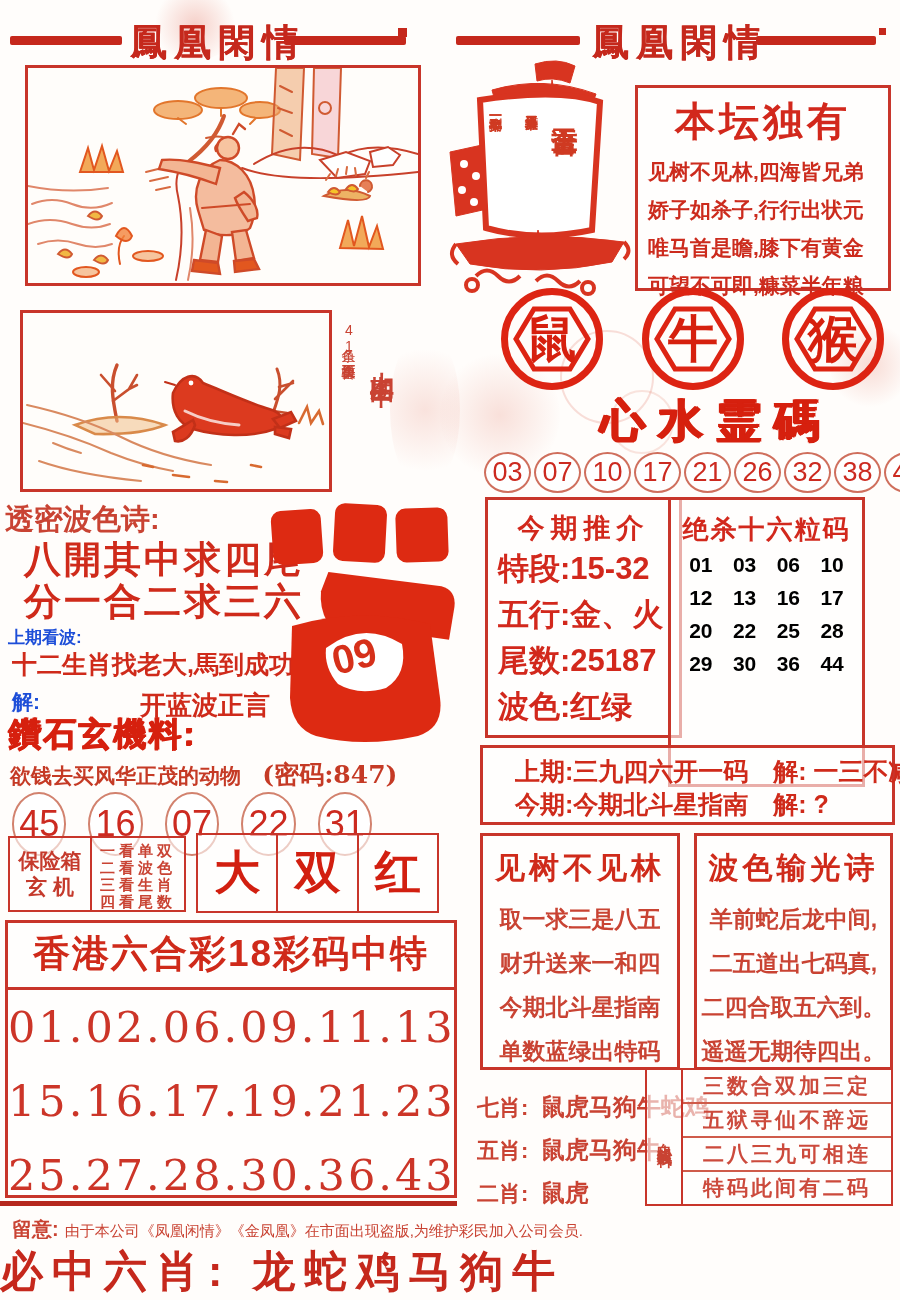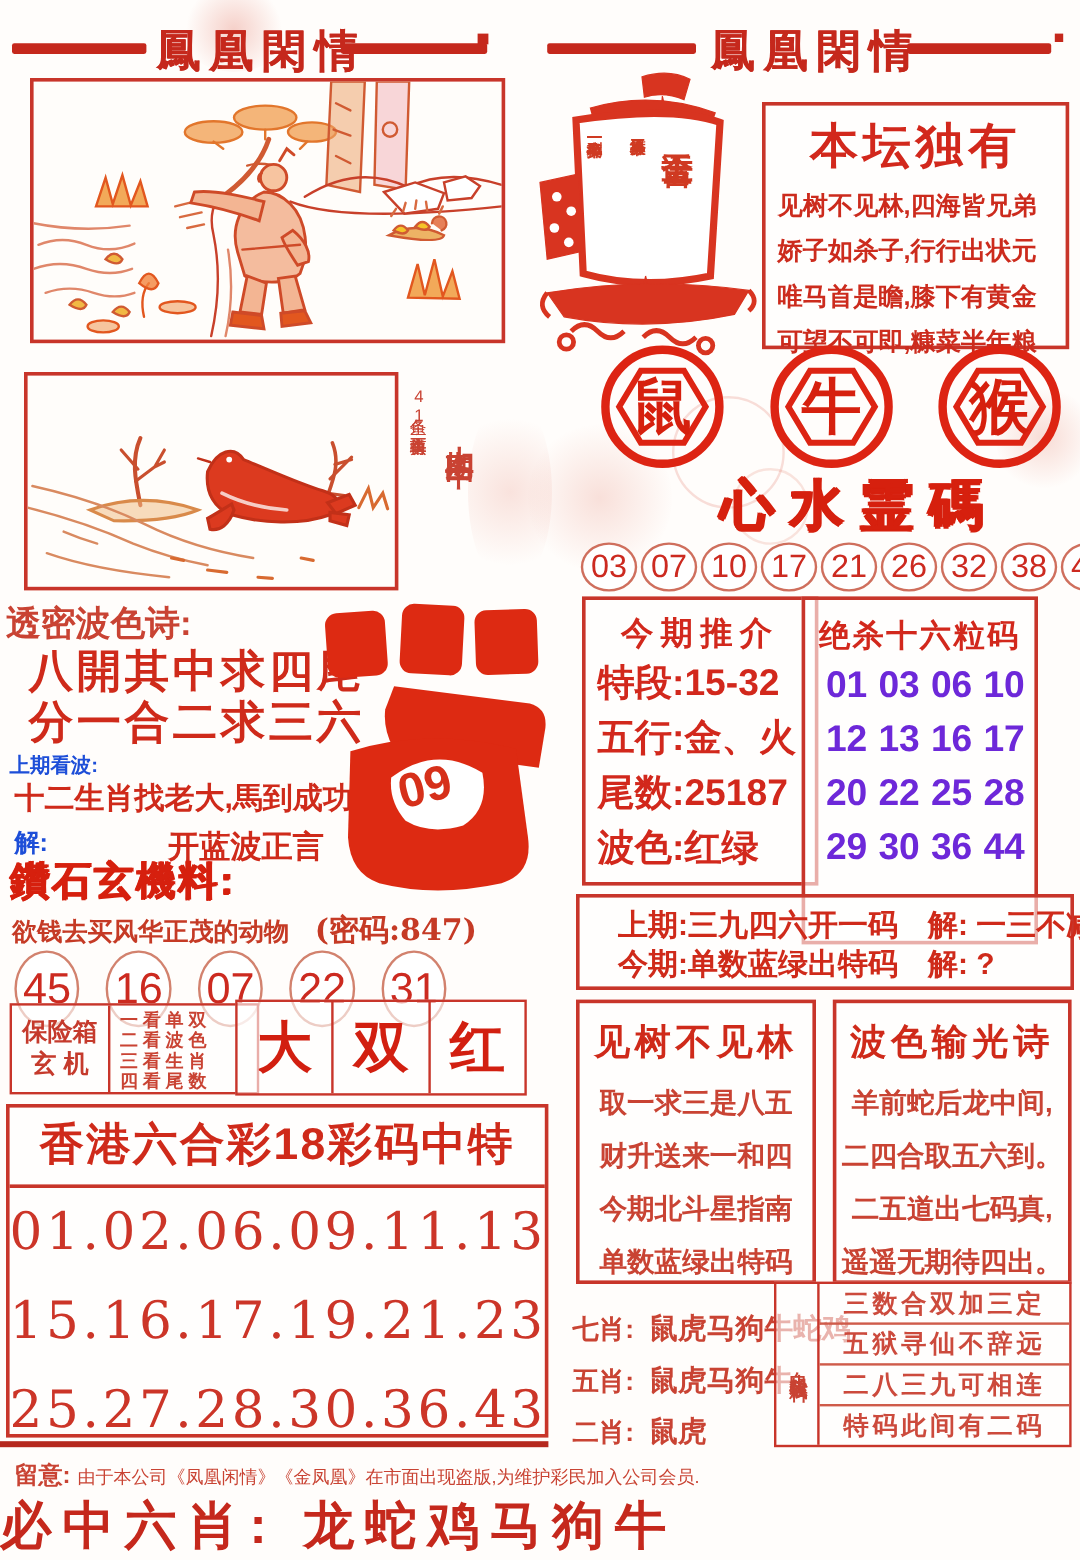--- a/index.html
+++ b/index.html
@@ -41,21 +41,21 @@
   .t-med{font-size:25px;font-weight:700;color:#cf2a1a;}
   .t-diamond{font-size:33px;font-weight:900;letter-spacing:2px;color:#d6200e;
              text-shadow:1.2px 0 #d6200e,0 1px #d6200e;}
   .t-clue{font-family:"DejaVu Serif",serif;font-size:21px;font-weight:600;color:#c53a25;}
   .t-clue .code{font-size:25px;}
   
   .rec-title{font-size:27px;font-weight:700;letter-spacing:6px;text-align:center;margin-top:10px;color:#d2281c;}
   .rec-row{font-size:31px;font-weight:800;color:#d2281c;padding-left:10px;line-height:46px;white-space:nowrap;}
   .kill-title{font-size:26px;font-weight:700;letter-spacing:2px;text-align:center;margin-top:12px;color:#d2281c;}
   .kill-grid{display:grid;grid-template-columns:repeat(4,1fr);padding:6px 8px 0 8px;row-gap:9px;}
-  .kill-grid span{font-size:31px;font-weight:800;color:#6d28d9;text-align:right;}
+  .kill-grid span{font-size:21px;font-weight:800;color:#000000;text-align:center;}
   
   .riddle-line{font-size:25px;font-weight:700;color:#cf2a1a;line-height:33px;padding-left:32px;white-space:nowrap;}
   .riddle-line .jie{margin-left:18px;}
   
   .safe-left{display:flex;height:100%;}
   .safe-name{width:80px;border-right:2px solid #c8352a;display:flex;flex-direction:column;
              align-items:center;justify-content:center;font-size:21px;font-weight:700;line-height:26px;color:#c53a2c;}
   .safe-checks{flex:1;display:flex;flex-direction:column;justify-content:flex-end;padding-left:8px;}
   .safe-checks span{font-size:15px;font-weight:600;letter-spacing:4px;line-height:17px;color:#c94333;}
   .answer-box{display:flex;height:100%;}
@@ -381,26 +381,26 @@
       <span>44</span>
     </div>
   </div>
 
   <div class="rbox z" style="left:480px;top:745px;width:415px;height:80px;padding-top:7px;">
     <div class="riddle-line">
       <span>上期:三九四六开一码</span>
       <span class="jie">解: 一三不减</span>
     </div>
     <div class="riddle-line">
-      <span>今期:单数蓝绿出特码</span>
+      <span>今期:今期北斗星指南</span>
       <span class="jie">解: ?</span>
     </div>
   </div>
 
-  <div class="rbox z" style="left:8px;top:836px;width:208px;height:76px;border-width:2px;">
+  <div class="rbox z" style="left:8px;top:836px;width:178px;height:76px;border-width:2px;">
     <div class="safe-left">
       <div class="safe-name">
         <span>保险箱</span>
         <span>玄 机</span>
       </div>
       <div class="safe-checks">
         <span>一看单双</span>
         <span>二看波色</span>
         <span>三看生肖</span>
         <span>四看尾数</span>
@@ -430,22 +430,22 @@
       <div class="poem-line">财升送来一和四</div>
       <div class="poem-line">今期北斗星指南</div>
       <div class="poem-line">单数蓝绿出特码</div>
     </div>
   </div>
 
   <div class="rbox z" style="left:694px;top:833px;width:199px;height:237px;">
     <div class="poem-title">波色输光诗</div>
     <div style="margin-top:8px;">
       <div class="poem-line">羊前蛇后龙中间,</div>
+      <div class="poem-line">二五道出七码真,</div>
       <div class="poem-line">二四合取五六到。</div>
-      <div class="poem-line">二五道出七码真,</div>
       <div class="poem-line">遥遥无期待四出。</div>
     </div>
   </div>
 
   <div class="abs z" style="left:477px;top:1080px;">
     <div class="ghost-row">
       <span class="glabel">七肖:</span>
       <span style="margin-left:6px;">鼠虎马狗牛蛇鸡</span>
     </div>
     <div class="ghost-row">

